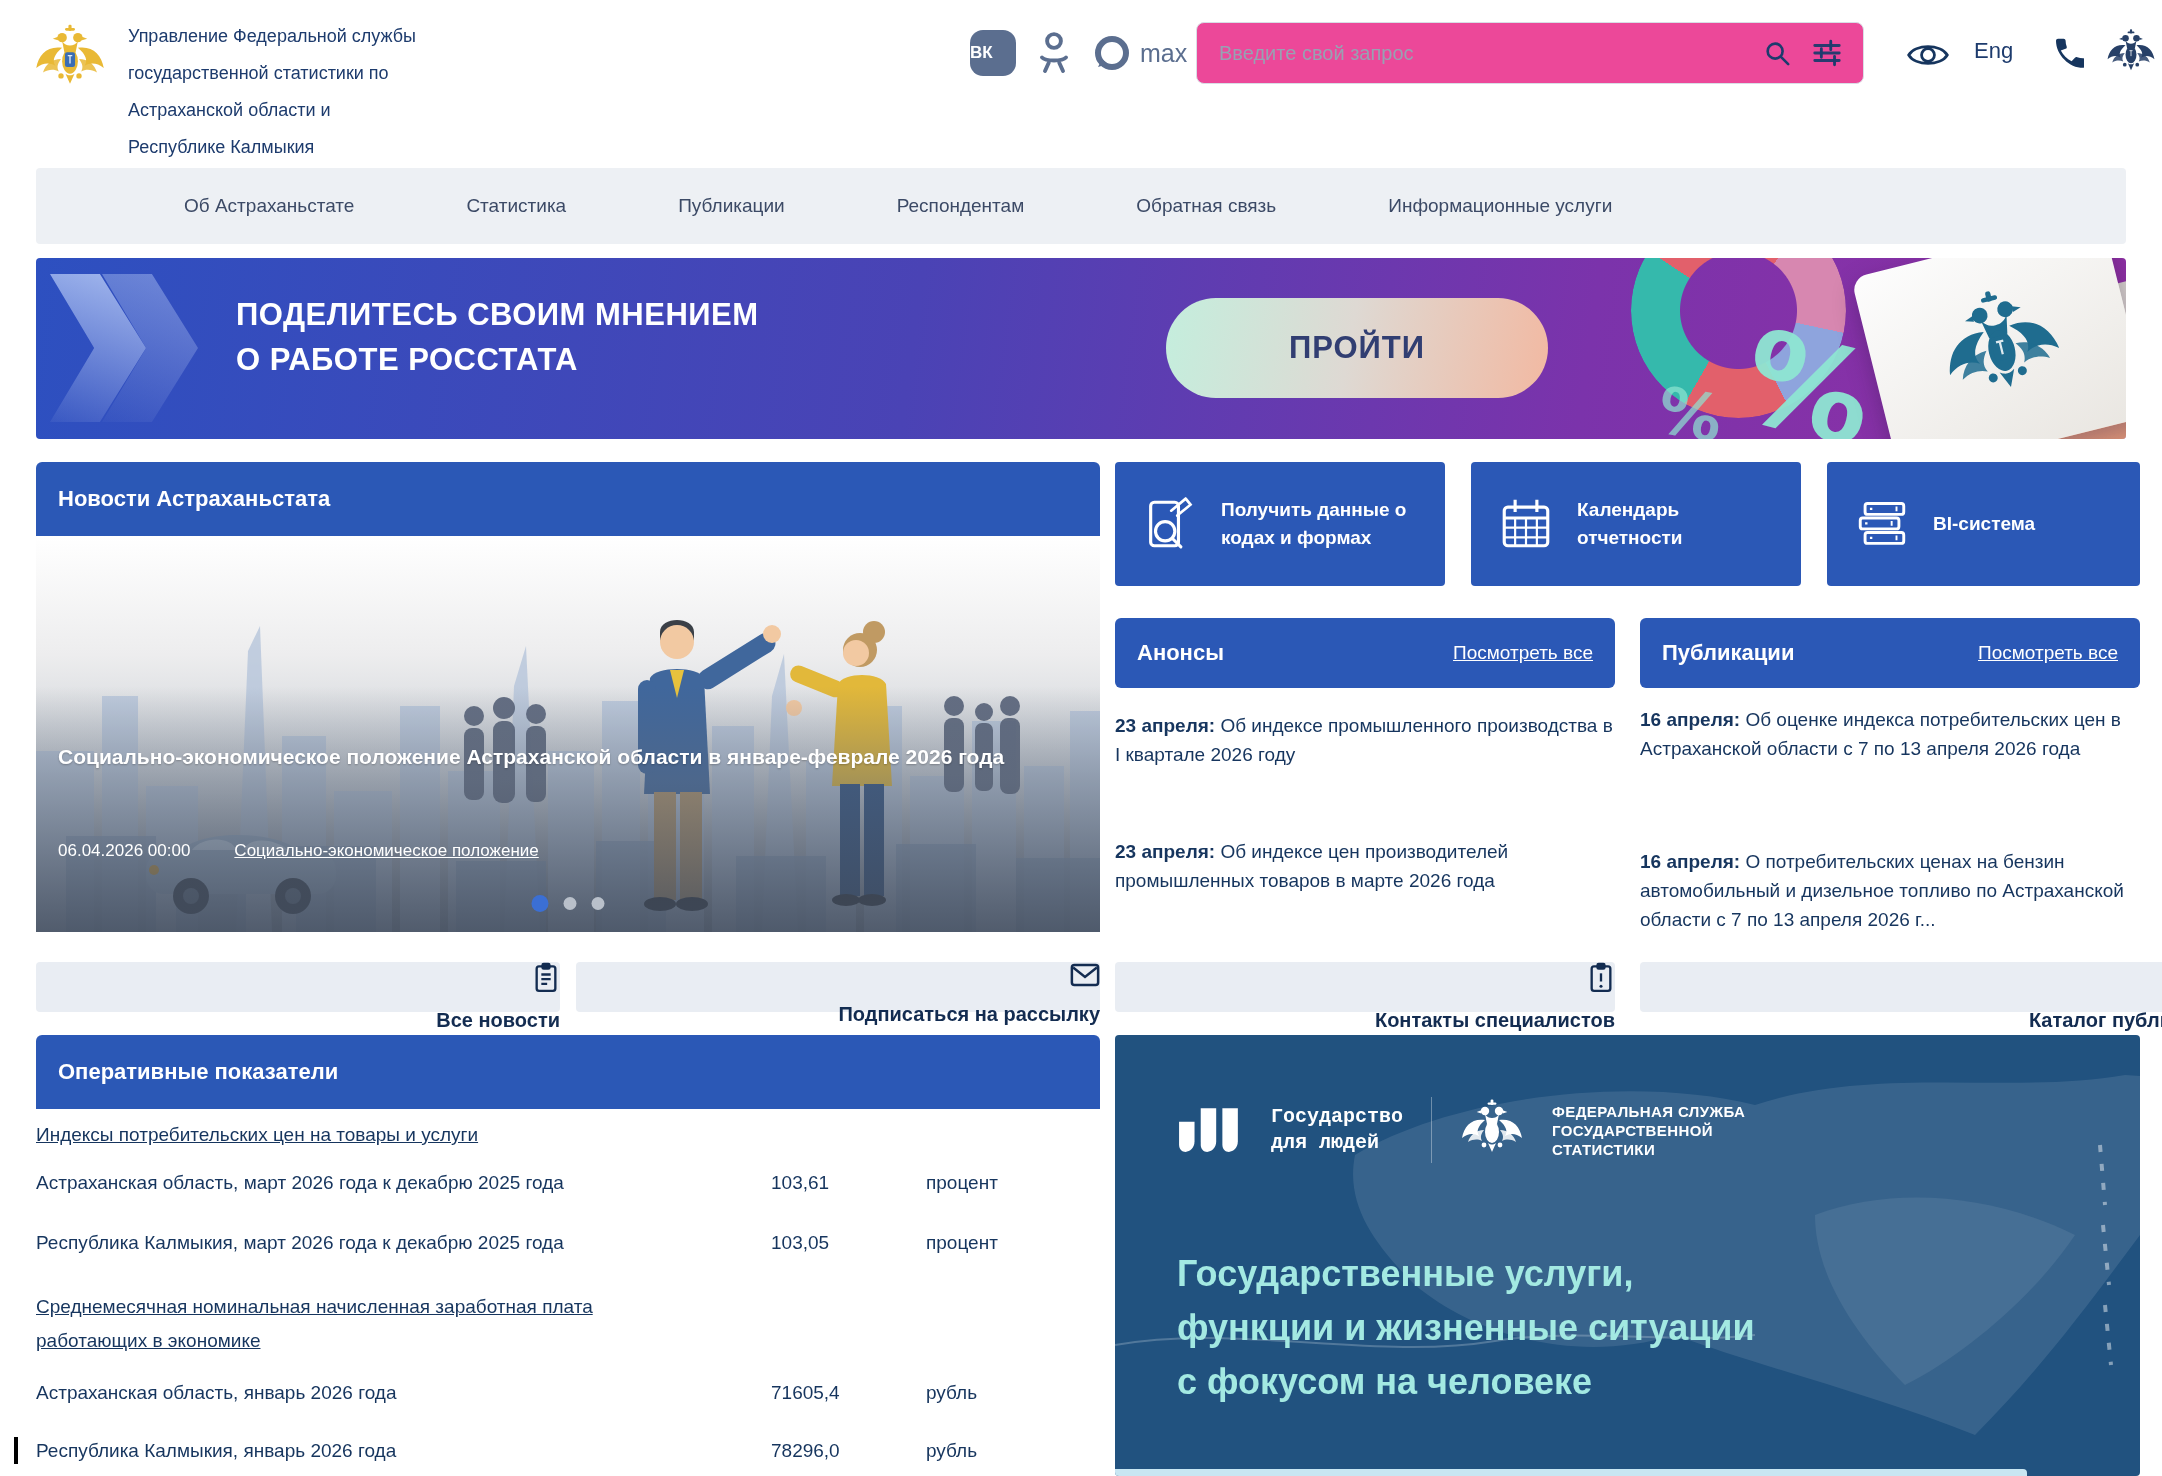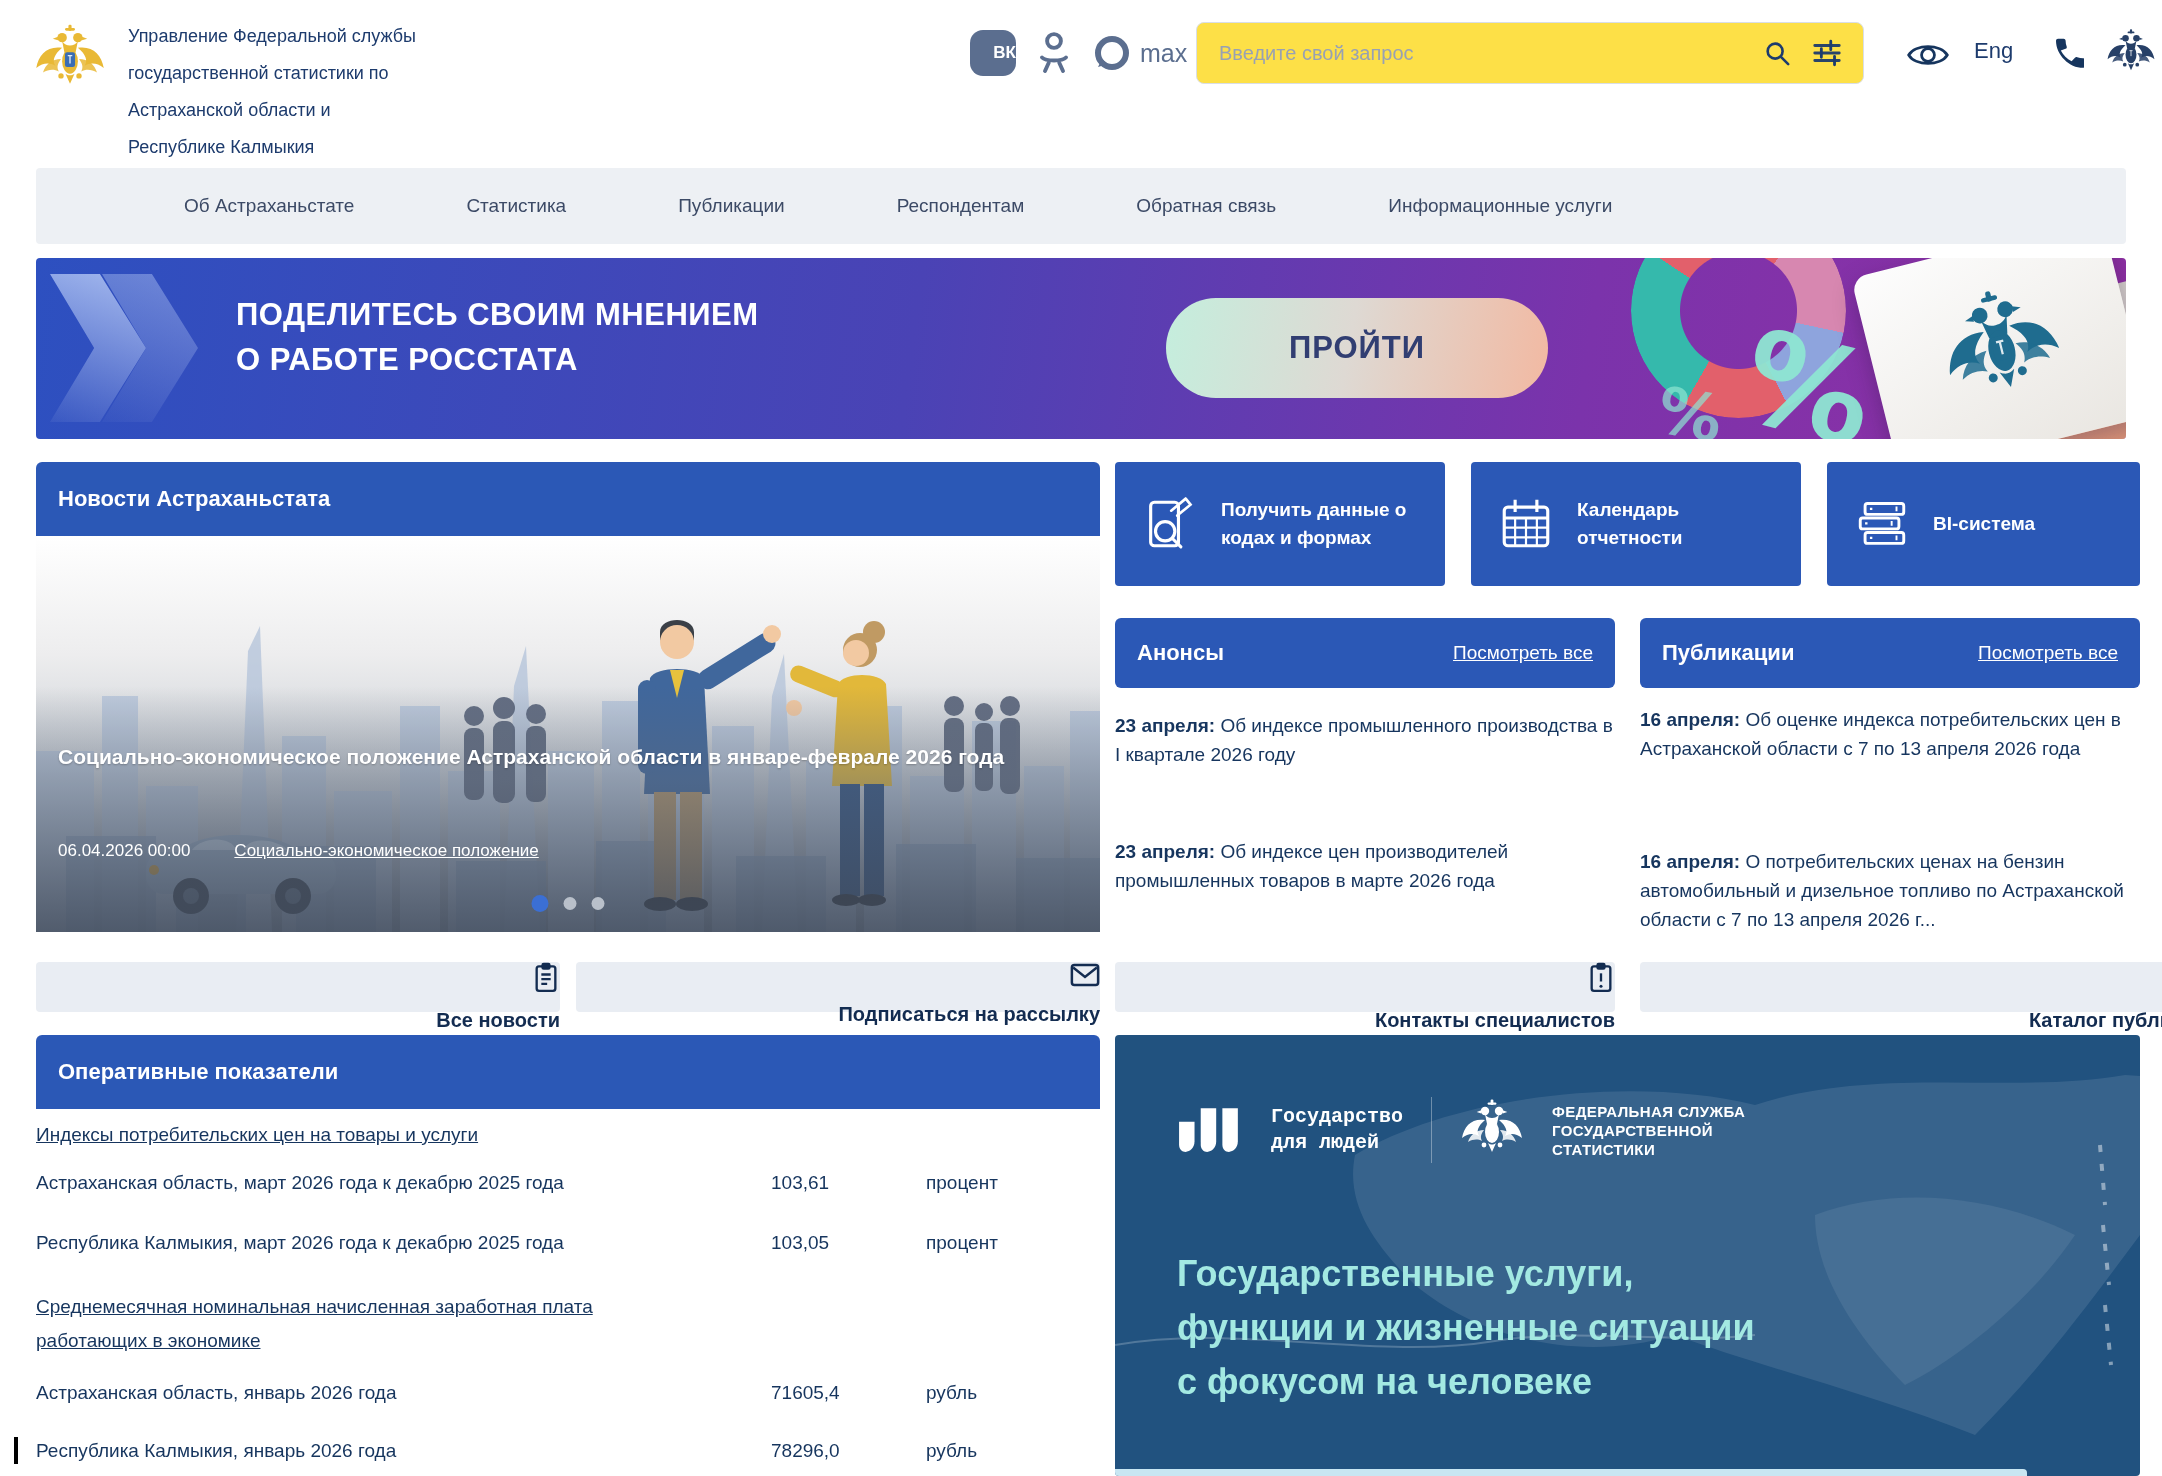--- a/index.html
+++ b/index.html
@@ -7,24 +7,24 @@
         font-family:"Liberation Sans",sans-serif;color:#16355e;}
   .abs{position:absolute;}
   a{text-decoration:none;color:inherit;cursor:pointer;}
   svg{display:block;}
 
   
   .logo-gold{left:34px;top:8px;width:72px;height:102px;color:#e9b935;--shield:#3a6cb3;}
   .org-title{left:128px;top:18px;font-size:18px;line-height:37px;color:#1d3b6d;font-weight:500;}
   .social{left:970px;top:30px;display:flex;align-items:center;gap:20px;color:#5b6e8f;}
   .vk-badge{width:46px;height:46px;border-radius:13px;background:#5b6e8f;color:#fff;display:flex;
-            align-items:center;justify-content:flex-end;font-weight:700;font-size:17px;}
+            align-items:center;justify-content:flex-start;font-weight:700;font-size:17px;}
   .max-wrap{display:flex;align-items:center;gap:8px;font-size:25px;font-weight:500;color:#5b6e8f;}
   .searchbox{left:1196px;top:22px;width:668px;height:62px;border:1px solid #d9dee6;border-radius:8px;
-             display:flex;align-items:center;box-sizing:border-box;padding:0 20px;gap:20px;background:#fde047;}
+             display:flex;align-items:center;box-sizing:border-box;padding:0 20px;gap:20px;background:#ec4899;}
   .searchbox input{flex:1;border:none;outline:none;font-size:20px;color:#333;
                    font-family:"Liberation Sans",sans-serif;background:transparent;}
   .searchbox input::placeholder{color:#98a1b3;}
   .hdr-ico{color:#1d3b6d;}
   .eye-btn{left:1906px;top:40px;}
   .lang-btn{left:1974px;top:38px;font-size:22px;color:#1d3b6d;font-weight:500;}
   .phone-btn{left:2052px;top:36px;}
   .emblem-navy{left:2106px;top:28px;width:50px;height:50px;color:#274067;--shield:#274067;}
 
   

